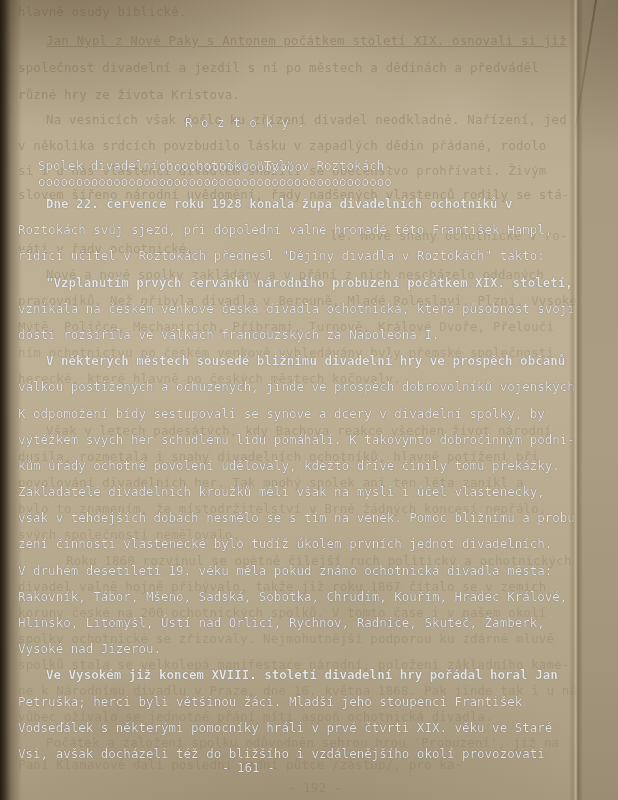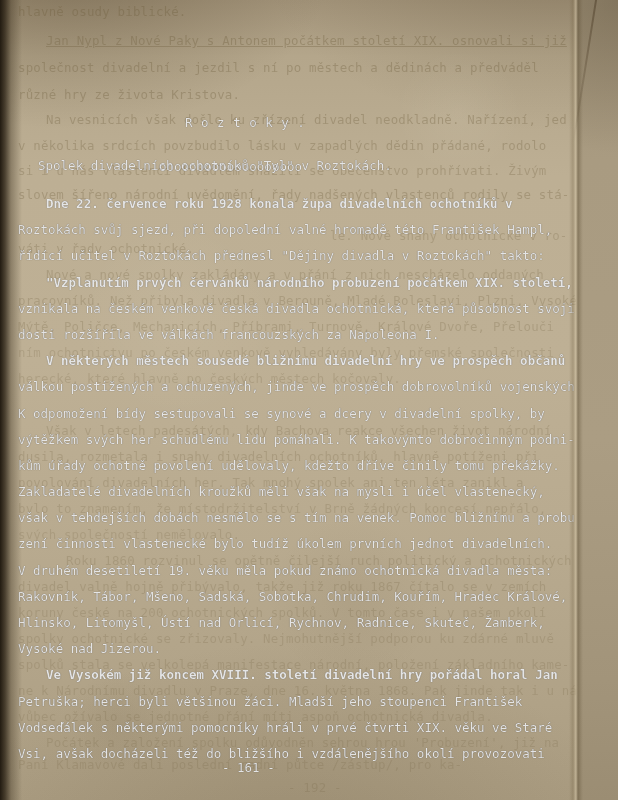--- a/index.html
+++ b/index.html
@@ -119,20 +119,21 @@
       <div class="gline" style="left: 18px; top: 709px; opacity: 0.19;">vůbec ožívalo se jednotné přání míti aspoň ochotnická divadla.</div>
       <div class="gline" style="left: 46px; top: 735px; opacity: 0.19;">Počátek a založení spolku odůvodněn sehrou hrou 'Probuzení', již na</div>
       <div class="gline" style="left: 18px; top: 757px; opacity: 0.19;">Paní Klamavové dali poslední radní půtce /zástup/, pro ka-</div>
       <div class="gline" style="left: 288px; top: 780px; opacity: 0.2;">- 192 -</div>
     </div>
 
   <div class="text-layer">
     <div class="tline" style="left:185px;top:115px;letter-spacing:.5px;">R o z t o k y .</div>
     <div class="tline" style="left:159px;top:131px;margin-top:28px;">ooooooooooooooooooo</div>
     <div class="tline" style="left:38px;top:158px;">Spolek divadelních ochotníků "Tyl" v Roztokách.</div>
+    <div class="tline" style="left:38px;top:174px;">ooooooooooooooooooooooooooooooooooooooooooooooo</div>
 
     <div class="body-lines" id="body-lines">
         <div class="bline indent">Dne 22. července roku 1928 konala župa divadelních ochotníků v</div>
         <div class="bline">Roztokách svůj sjezd, při dopolední valné hromadě této František Hampl,</div>
         <div class="bline">řídící učitel v Roztokách přednesl "Dějiny divadla v Roztokách" takto:</div>
         <div class="bline indent">"Vzplanutím prvých červánků národního probuzení počátkem XIX. století,</div>
         <div class="bline">vznikala na českém venkově česká divadla ochotnická, která působnost svoji</div>
         <div class="bline">dosti rozšířila ve válkách francouzských za Napoleona I.</div>
         <div class="bline indent">V některých městech sousedé bližnímu divadelní hry ve prospěch občanů</div>
         <div class="bline">válkou postižených a ochuzených, jinde ve prospěch dobrovolníků vojenských.</div>

